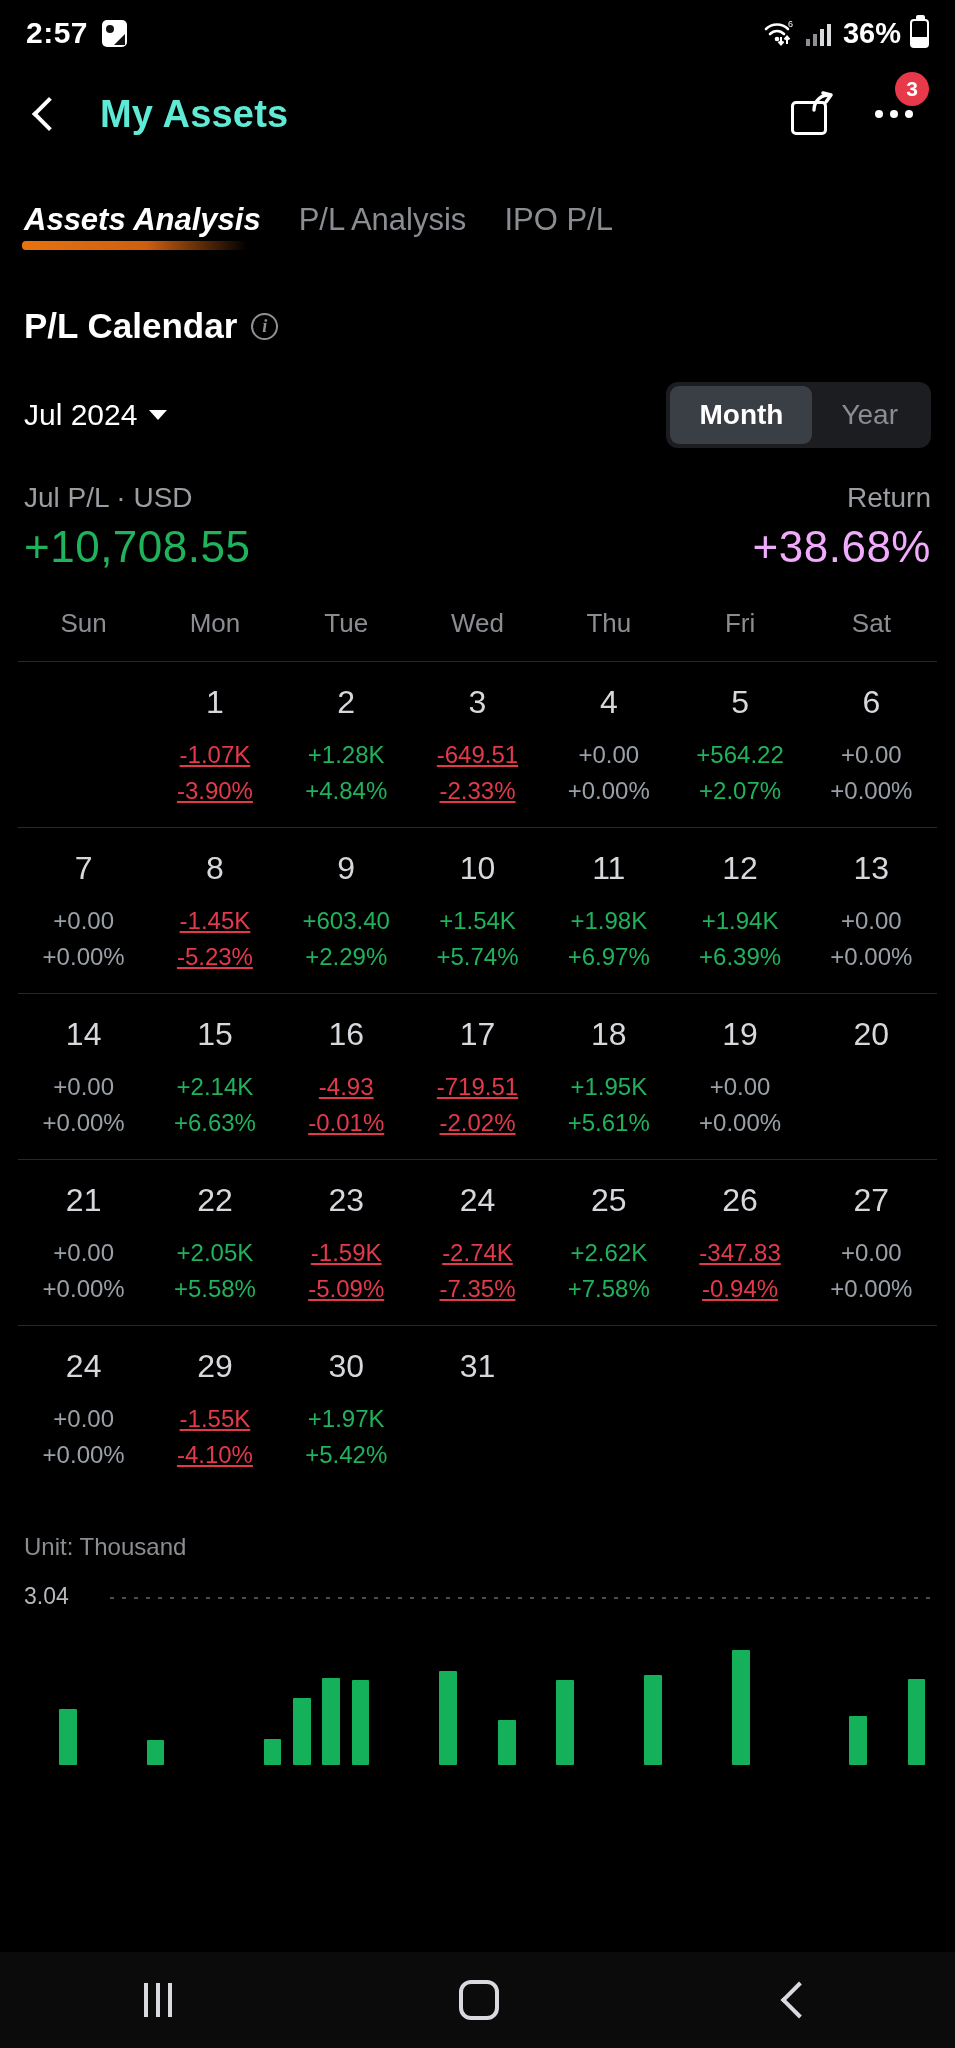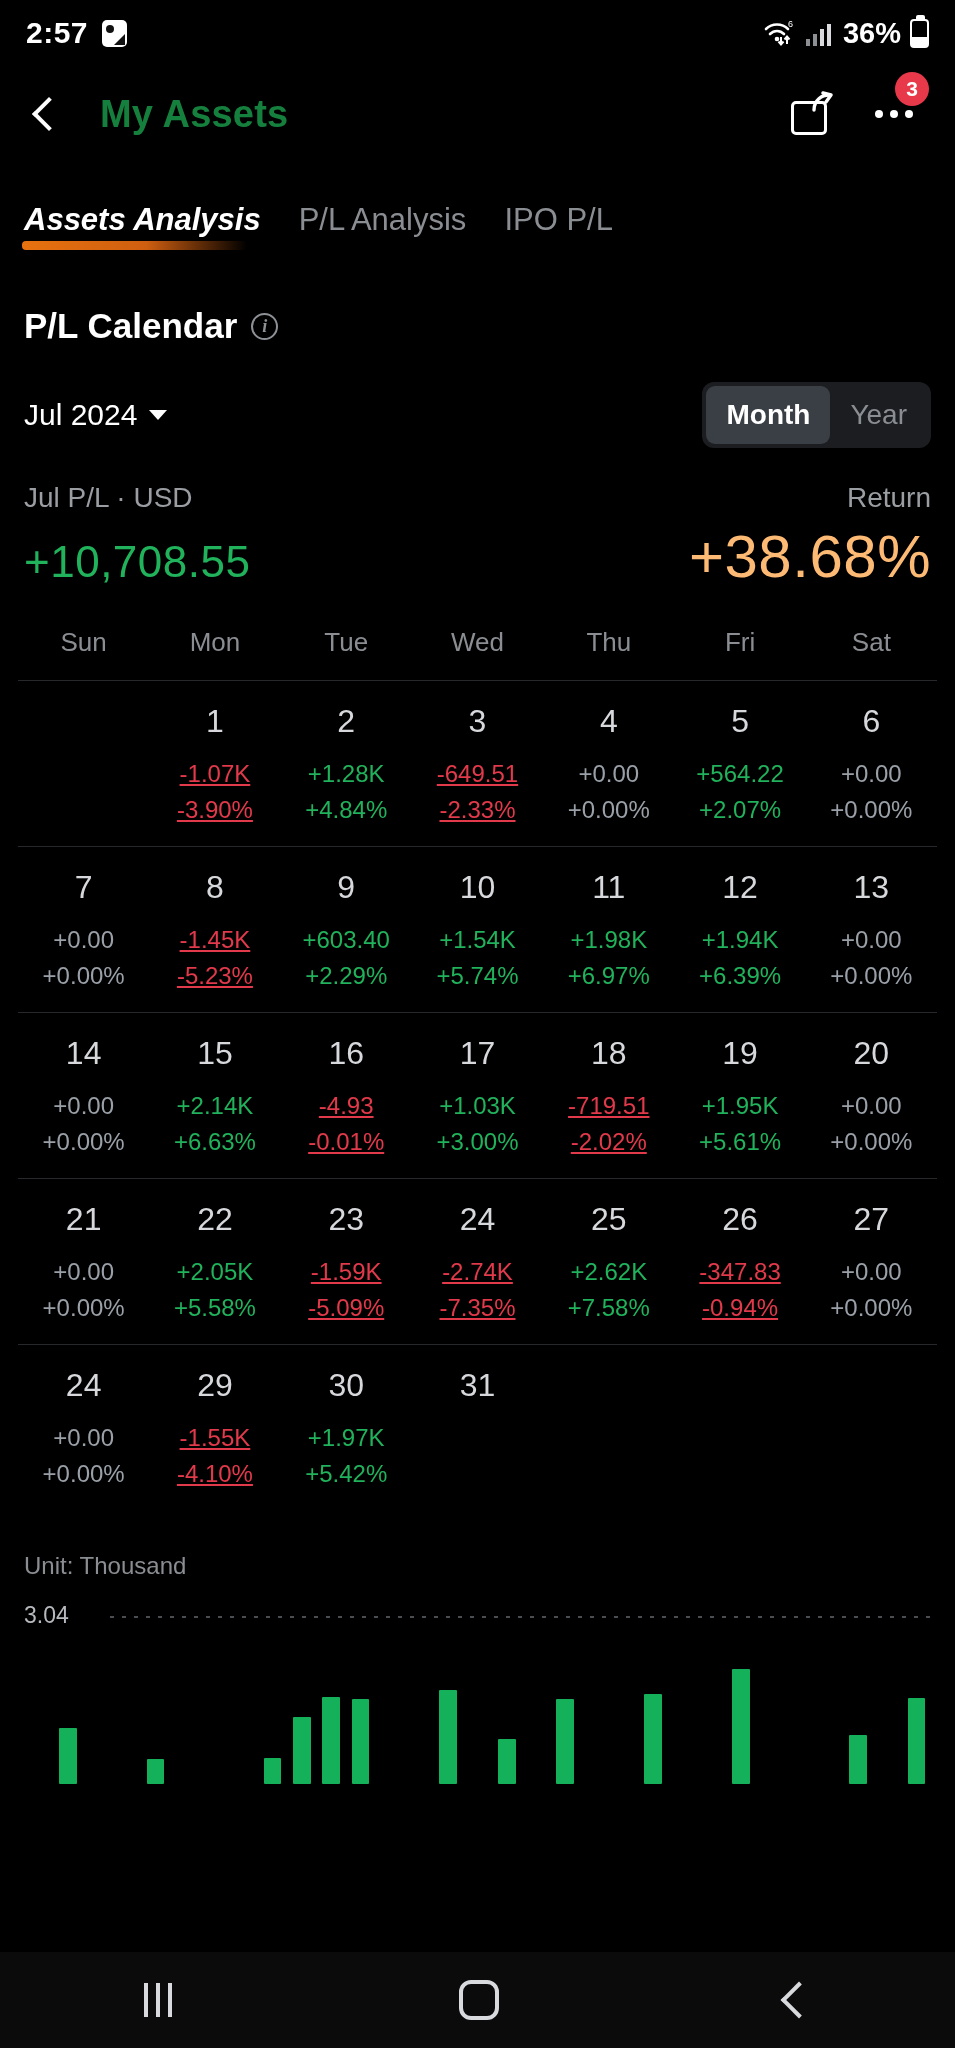--- a/index.html
+++ b/index.html
@@ -52,21 +52,21 @@
   .back-chevron {
     width:44px; height:44px; position:relative; cursor:pointer;
     display:flex; align-items:center; justify-content:center;
   }
   .back-chevron::before {
     content:""; width:20px; height:20px;
     border-left:4px solid #fff; border-bottom:4px solid #fff;
     transform:rotate(45deg); margin-left:6px;
   }
   .app-title {
-    font-size:38px; font-weight:700; color:#15803d;
+    font-size:38px; font-weight:700; color:#5eead4;
     margin-left:32px; letter-spacing:.2px;
   }
   .appbar-actions { margin-left:auto; display:flex; align-items:center; gap:44px; padding-right:10px; }
   .share-icon { width:40px; height:42px; position:relative; }
   .share-icon .box {
     position:absolute; left:0; bottom:0; width:36px; height:34px;
     border:3.5px solid #fff; border-radius:5px;
   }
   .share-icon .arr {
     position:absolute; right:-2px; top:-2px; width:22px; height:22px;
@@ -103,31 +103,31 @@
 
   
   .msel-row { display:flex; align-items:center; padding:36px 24px 0 24px; }
   .msel { display:flex; align-items:center; gap:12px; cursor:pointer; }
   .msel-label { font-size:30px; color:#fff; }
   .caret { width:0;height:0;border-left:9px solid transparent;border-right:9px solid transparent;border-top:10px solid #fff; }
   .seg {
     margin-left:auto; display:flex; background:#1b1d21; border-radius:12px; padding:4px;
   }
   .seg-btn {
-    padding:13px 20px; font-size:28px; color:#8a8d92; border-radius:9px; cursor:pointer; white-space:nowrap;
+    padding:13px 29px; font-size:28px; color:#8a8d92; border-radius:9px; cursor:pointer; white-space:nowrap;
   }
   .seg-btn.active { background:#3a3e45; color:#fff; font-weight:700; }
 
   
   .pl-row { display:flex; align-items:flex-start; padding:34px 24px 0 24px; }
   .pl-label { font-size:28px; color:#9a9da2; }
   .pl-return-label { margin-left:auto; font-size:28px; color:#9a9da2; }
   .pl-vals { display:flex; align-items:baseline; padding:8px 24px 0 24px; }
   .pl-amount { font-size:44px; color:#21b25c; letter-spacing:.5px; }
-  .pl-return { margin-left:auto; font-size:60px; color:#fdba74; letter-spacing:.5px; }
+  .pl-return { margin-left:auto; font-size:44px; color:#f0abfc; letter-spacing:.5px; }
 
   
   .cal { padding:36px 18px 0 18px; }
   .cal-head, .cal-row-days, .cal-row-vals { display:grid; grid-template-columns:repeat(7,1fr); }
   .cal-head div { text-align:center; font-size:26px; color:#8a8d92; padding-bottom:22px; }
   .cal-week { border-top:1px solid #26282c; padding:22px 0 18px 0; }
   .cal-week:first-of-type { border-top:1px solid #26282c; }
   .day-num { text-align:center; font-size:32px; color:#d6d8dc; padding-bottom:16px; }
   .day-cell { text-align:center; }
   .day-amt { font-size:24px; line-height:1.5; }
@@ -354,24 +354,20 @@
           </div>
           <div class="day-cell">
             <div class="day-amt pos">+2.14K</div>
             <div class="day-pct pos">+6.63%</div>
           </div>
           <div class="day-cell">
             <div class="day-amt neg">-4.93</div>
             <div class="day-pct neg">-0.01%</div>
           </div>
           <div class="day-cell">
-            <div class="day-amt pos">+1.03K</div>
-            <div class="day-pct pos">+3.00%</div>
-          </div>
-          <div class="day-cell">
             <div class="day-amt neg">-719.51</div>
             <div class="day-pct neg">-2.02%</div>
           </div>
           <div class="day-cell">
             <div class="day-amt pos">+1.95K</div>
             <div class="day-pct pos">+5.61%</div>
           </div>
           <div class="day-cell">
             <div class="day-amt zero">+0.00</div>
             <div class="day-pct zero">+0.00%</div>

